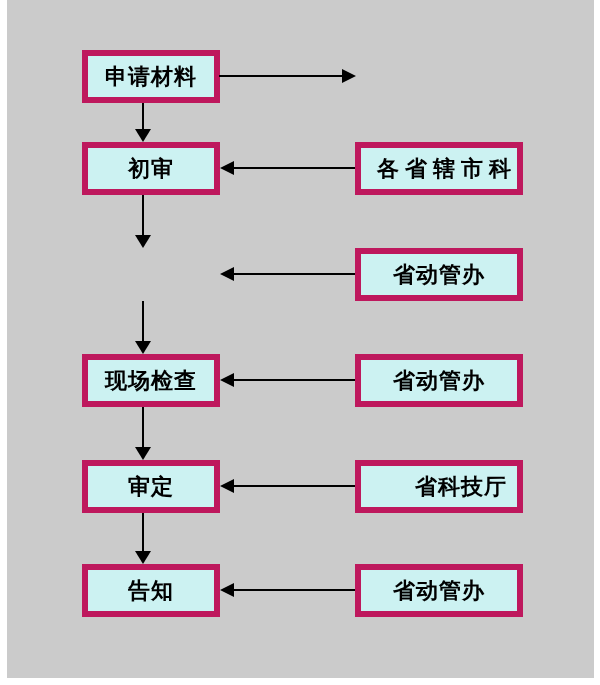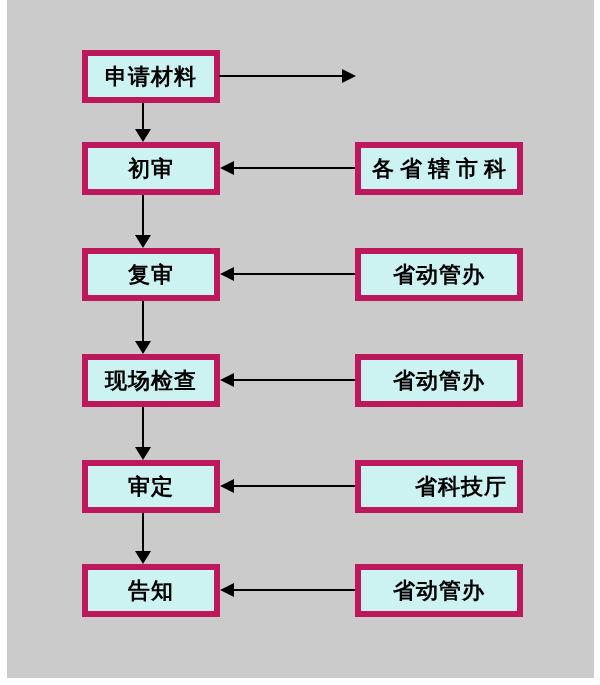--- a/index.html
+++ b/index.html
@@ -29,21 +29,21 @@
     justify-content: center;
     font-size: 22px;
     font-weight: bold;
     color: #000000;
     letter-spacing: 1px;
     white-space: nowrap;
   }
   .left-col  { left: 82px;  width: 138px; }
   .right-col { left: 355px; width: 168px; }
   .shift { }   
-  .spaced { letter-spacing: 6px; padding-left: 6px; }
+  .spaced { letter-spacing: 6px; padding-left: 6px; justify-content: flex-end; }
   .hline {
     position: absolute;
     height: 2px;
     background: #000000;
   }
   .vline {
     position: absolute;
     width: 2px;
     left: 142px;
     background: #000000;
@@ -87,23 +87,20 @@
   </div>
   <div class="box right-col spaced" style="top:142px;">
     <span>各省辖市科</span>
   </div>
   <div class="ah-left" style="left:220px; top:161px;"></div>
   <div class="hline" style="left:234px; top:167px; width:121px;"></div>
 
   <div class="vline" style="top:195px; height:41px;"></div>
   <div class="ah-down" style="left:135px; top:235px;"></div>
 
-  <div class="box left-col shift" style="top:248px;">
-    <span>复审</span>
-  </div>
   <div class="box right-col" style="top:248px;">
     <span>省动管办</span>
   </div>
   <div class="ah-left" style="left:220px; top:267px;"></div>
   <div class="hline" style="left:234px; top:273px; width:121px;"></div>
 
   <div class="vline" style="top:301px; height:41px;"></div>
   <div class="ah-down" style="left:135px; top:341px;"></div>
 
   <div class="box left-col" style="top:354px;">

